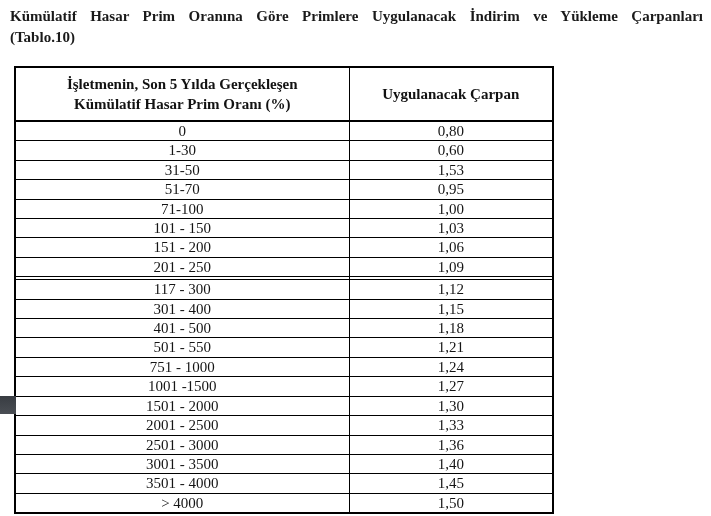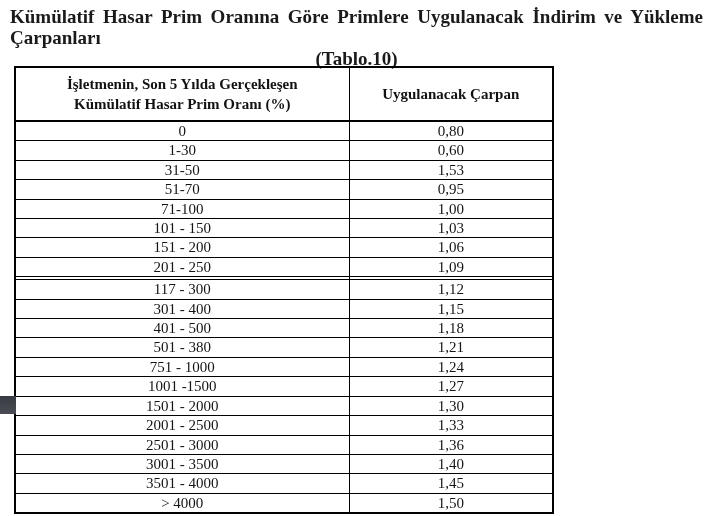--- a/index.html
+++ b/index.html
@@ -8,32 +8,31 @@
     background: #ffffff;
     overflow: hidden;
     font-family: "Liberation Serif", "DejaVu Serif", serif;
     color: #000000;
     position: relative;
   }
   .doc-title {
     position: absolute;
     left: 10px; top: 6px;
     width: 693px;
-    font-size: 19px;
+    font-size: 15px;
     font-weight: bold;
     line-height: 21px;
     color: #1a1a1a;
   }
   .doc-title .line1 {
     text-align: justify;
     text-align-last: justify;
   }
   .doc-title .line2 {
-    text-align: center;
-    text-decoration: underline;
+    text-align: left;
   }
   .table-wrap {
     position: absolute;
     left: 14px; top: 66px;
     width: 538px;
   }
   table.multiplier-table {
     width: 538px;
     table-layout: fixed;
     border-collapse: collapse;
@@ -147,21 +146,21 @@
     <td>301 - 400</td>
     <td>1,15</td>
   </tr>
 
   <tr>
     <td>401 - 500</td>
     <td>1,18</td>
   </tr>
 
   <tr>
-    <td>501 - 380</td>
+    <td>501 - 550</td>
     <td>1,21</td>
   </tr>
 
   <tr>
     <td>751 - 1000</td>
     <td>1,24</td>
   </tr>
 
   <tr>
     <td>1001 -1500</td>

